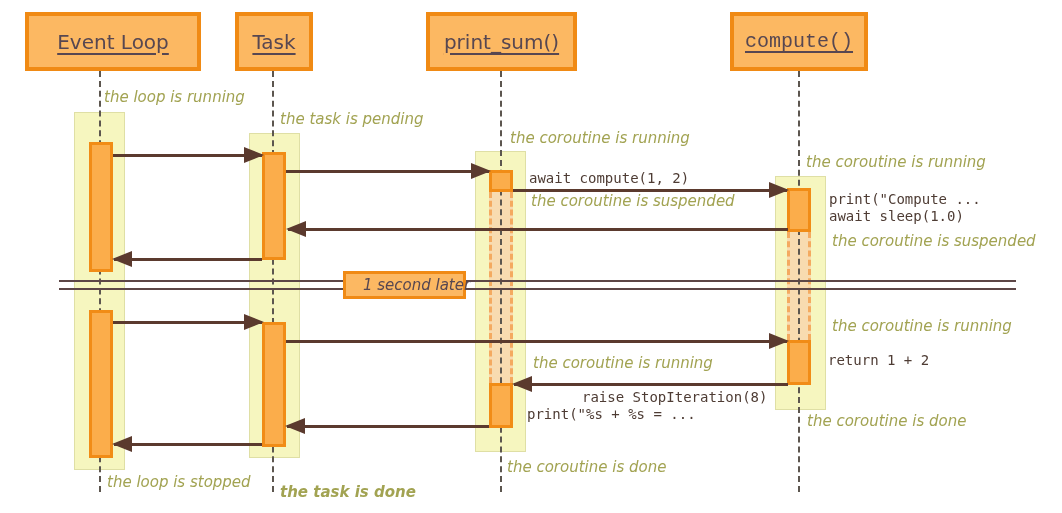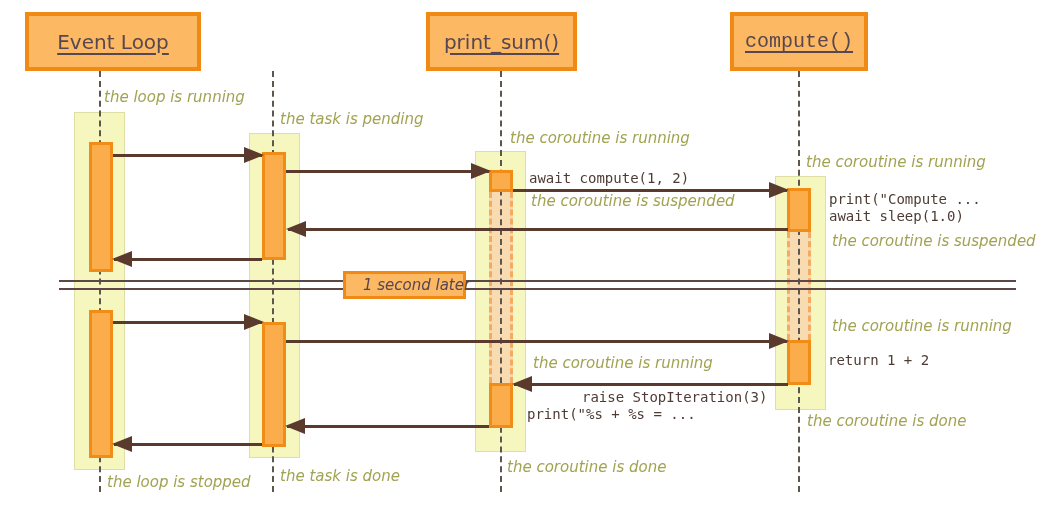--- a/index.html
+++ b/index.html
@@ -49,20 +49,23 @@
   <div class="suspended" style="left:787px;top:232px;height:108px;"></div>
 
   <div class="lifeline" style="left:99px;"></div>
   <div class="lifeline" style="left:272px;"></div>
   <div class="lifeline" style="left:500px;"></div>
   <div class="lifeline" style="left:798px;"></div>
 
   <div class="participant" style="left:25px;width:176px;">
     <span>Event Loop</span>
   </div>
+  <div class="participant" style="left:235px;width:78px;">
+    <span>Task</span>
+  </div>
   <div class="participant" style="left:426px;width:151px;">
     <span>print_sum()</span>
   </div>
   <div class="participant" style="left:730px;width:138px;font-family:Liberation Mono, monospace;">
     <span>compute()</span>
   </div>
 
   <div class="activation" style="left:89px;top:142px;height:130px;"></div>
   <div class="activation" style="left:89px;top:310px;height:148px;"></div>
   <div class="activation" style="left:262px;top:152px;height:108px;"></div>
@@ -93,23 +96,23 @@
   <div class="state" style="left:280px;top:110px;">the task is pending</div>
   <div class="state" style="left:104px;top:88px;">the loop is running</div>
   <div class="state" style="left:510px;top:129px;">the coroutine is running</div>
   <div class="state" style="left:806px;top:153px;">the coroutine is running</div>
   <div class="state" style="left:531px;top:192px;">the coroutine is suspended</div>
   <div class="state" style="left:832px;top:232px;">the coroutine is suspended</div>
   <div class="state" style="left:832px;top:317px;">the coroutine is running</div>
   <div class="state" style="left:533px;top:354px;">the coroutine is running</div>
   <div class="state" style="left:807px;top:412px;">the coroutine is done</div>
   <div class="state" style="left:507px;top:458px;">the coroutine is done</div>
-  <div class="state" style="left:280px;top:467px;">the task is done</div>
+  <div class="state" style="left:280px;top:483px;font-weight:bold;">the task is done</div>
   <div class="state" style="left:107px;top:473px;">the loop is stopped</div>
 
   <div class="code" style="left:529px;top:170px;">await compute(1, 2)</div>
   <div class="code" style="left:829px;top:191px;">print("Compute ...</div>
   <div class="code" style="left:829px;top:208px;text-align:right;">await sleep(1.0)</div>
   <div class="code" style="left:828px;top:352px;">return 1 + 2</div>
-  <div class="code" style="left:582px;top:389px;">raise StopIteration(3)</div>
+  <div class="code" style="left:582px;top:389px;">raise StopIteration(8)</div>
   <div class="code" style="left:527px;top:406px;">print("%s + %s = ...</div>
 
 </div>
 
 </body></html>

